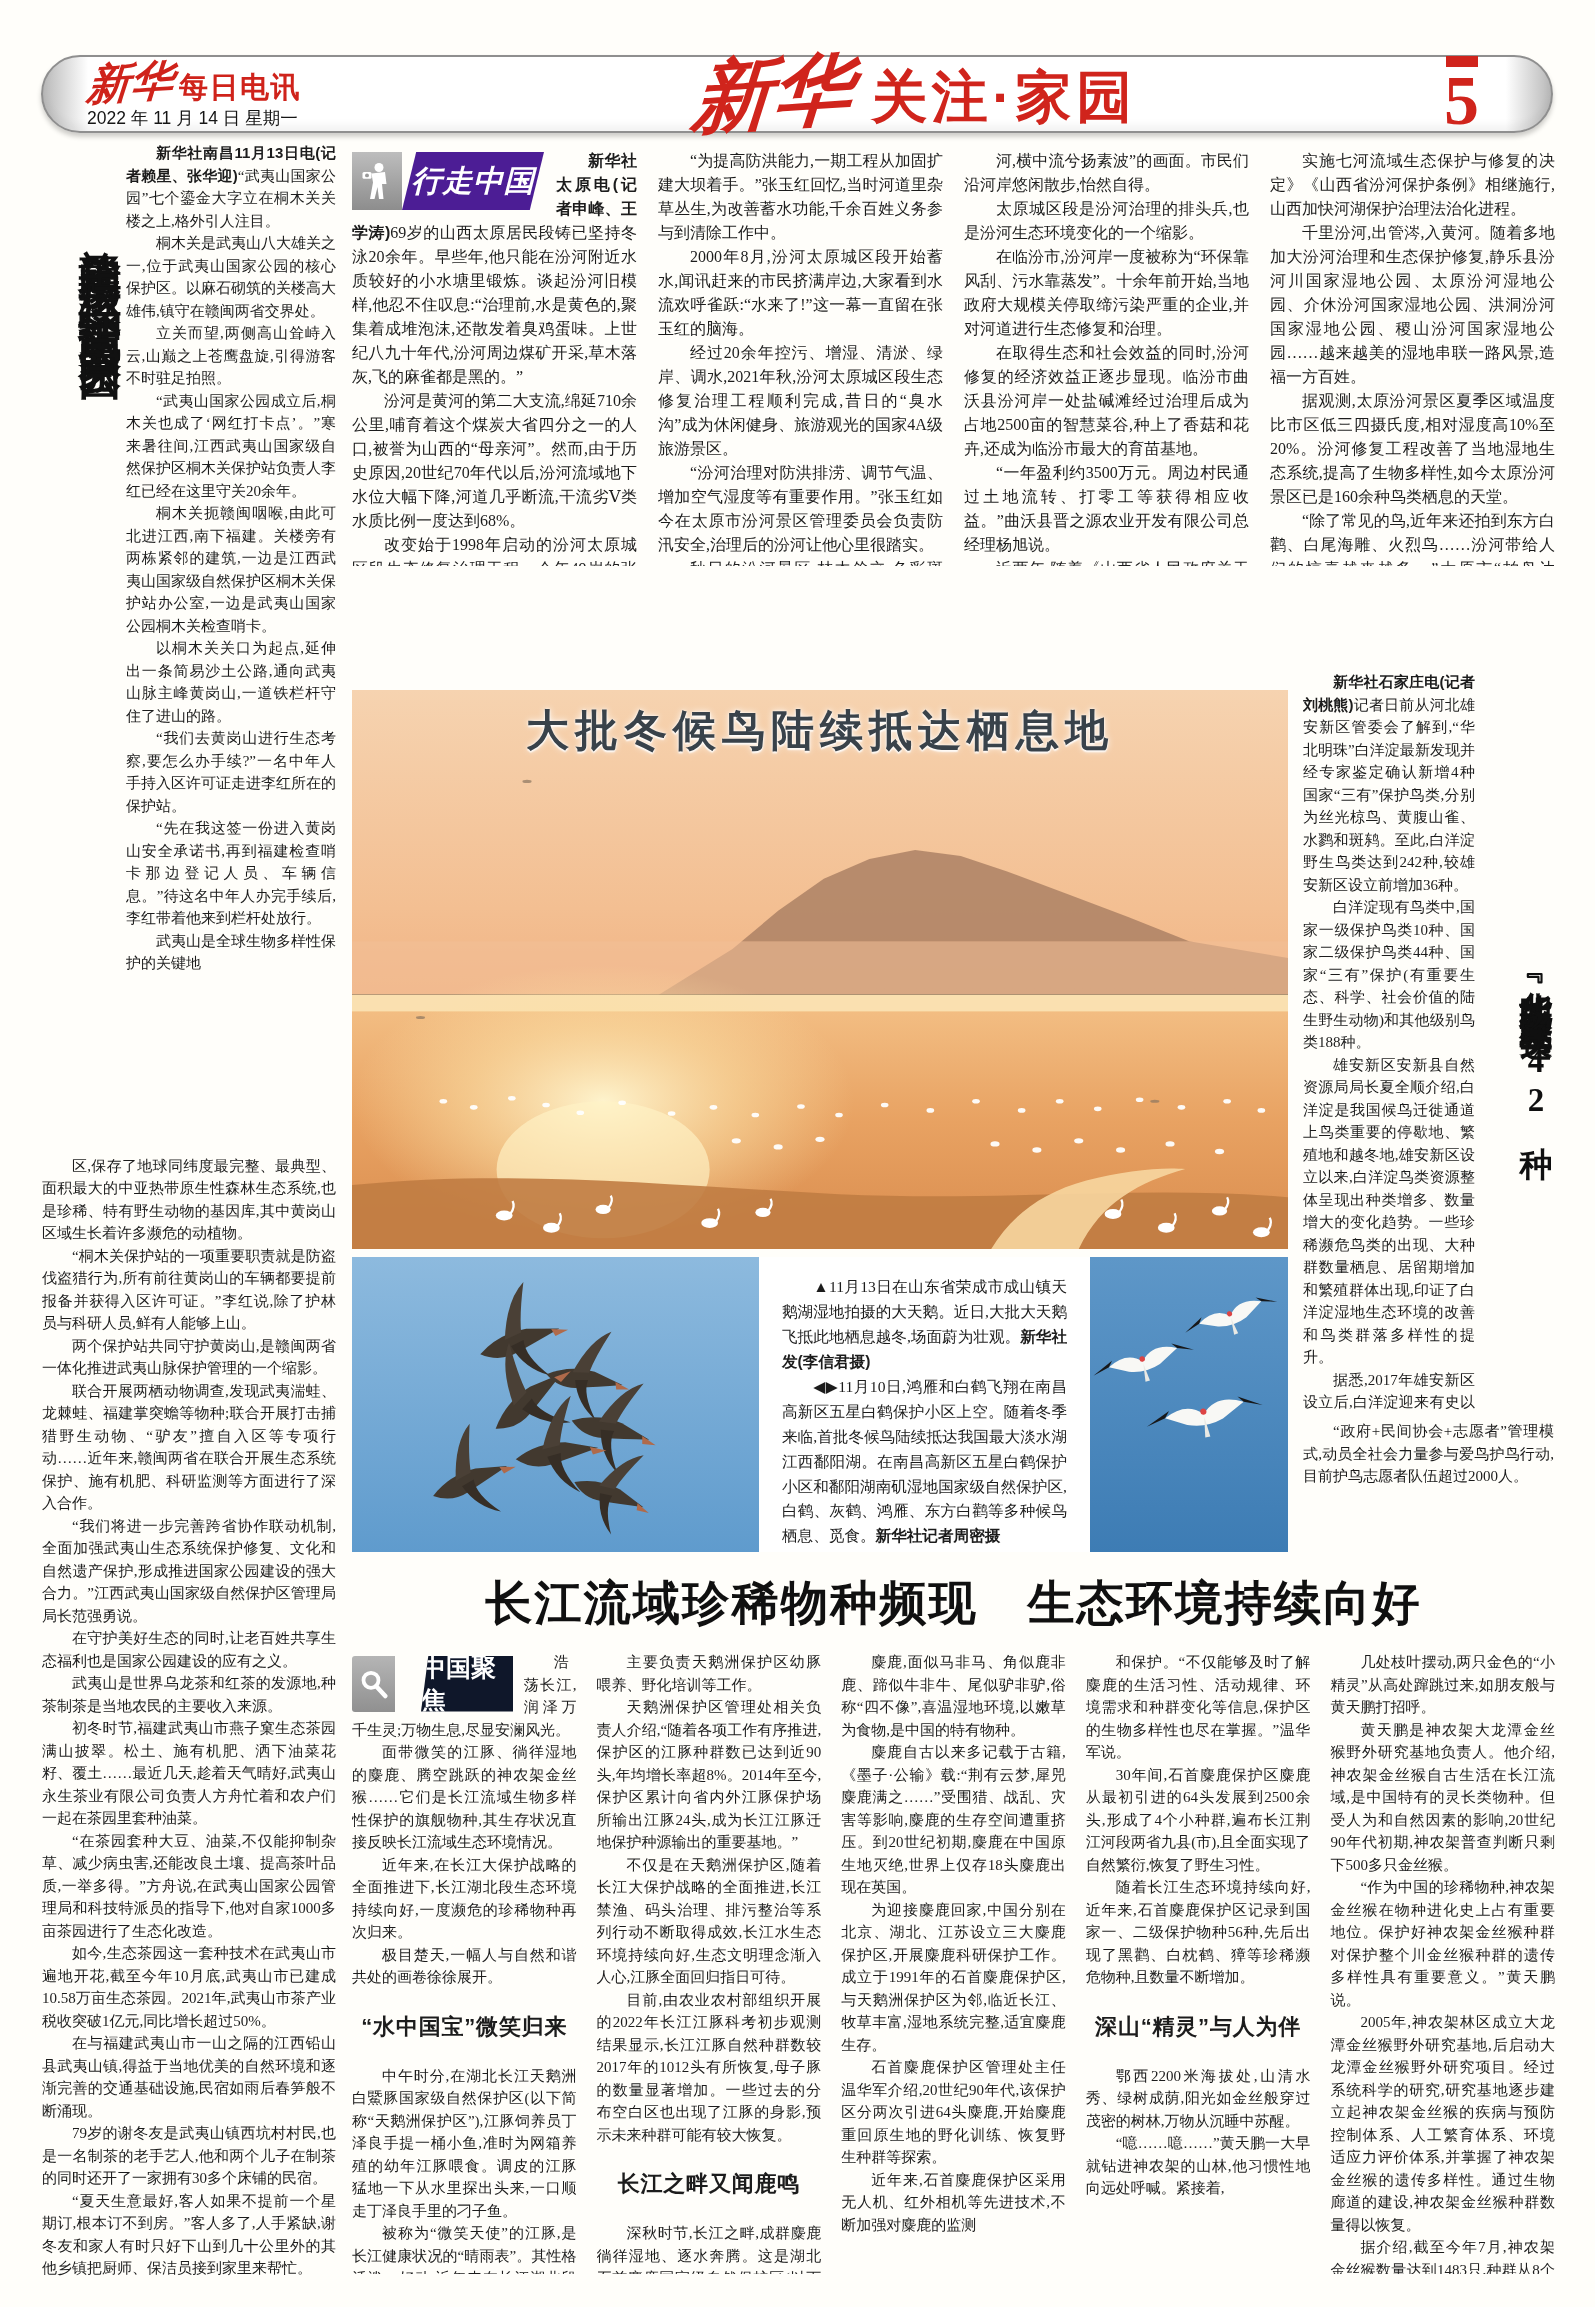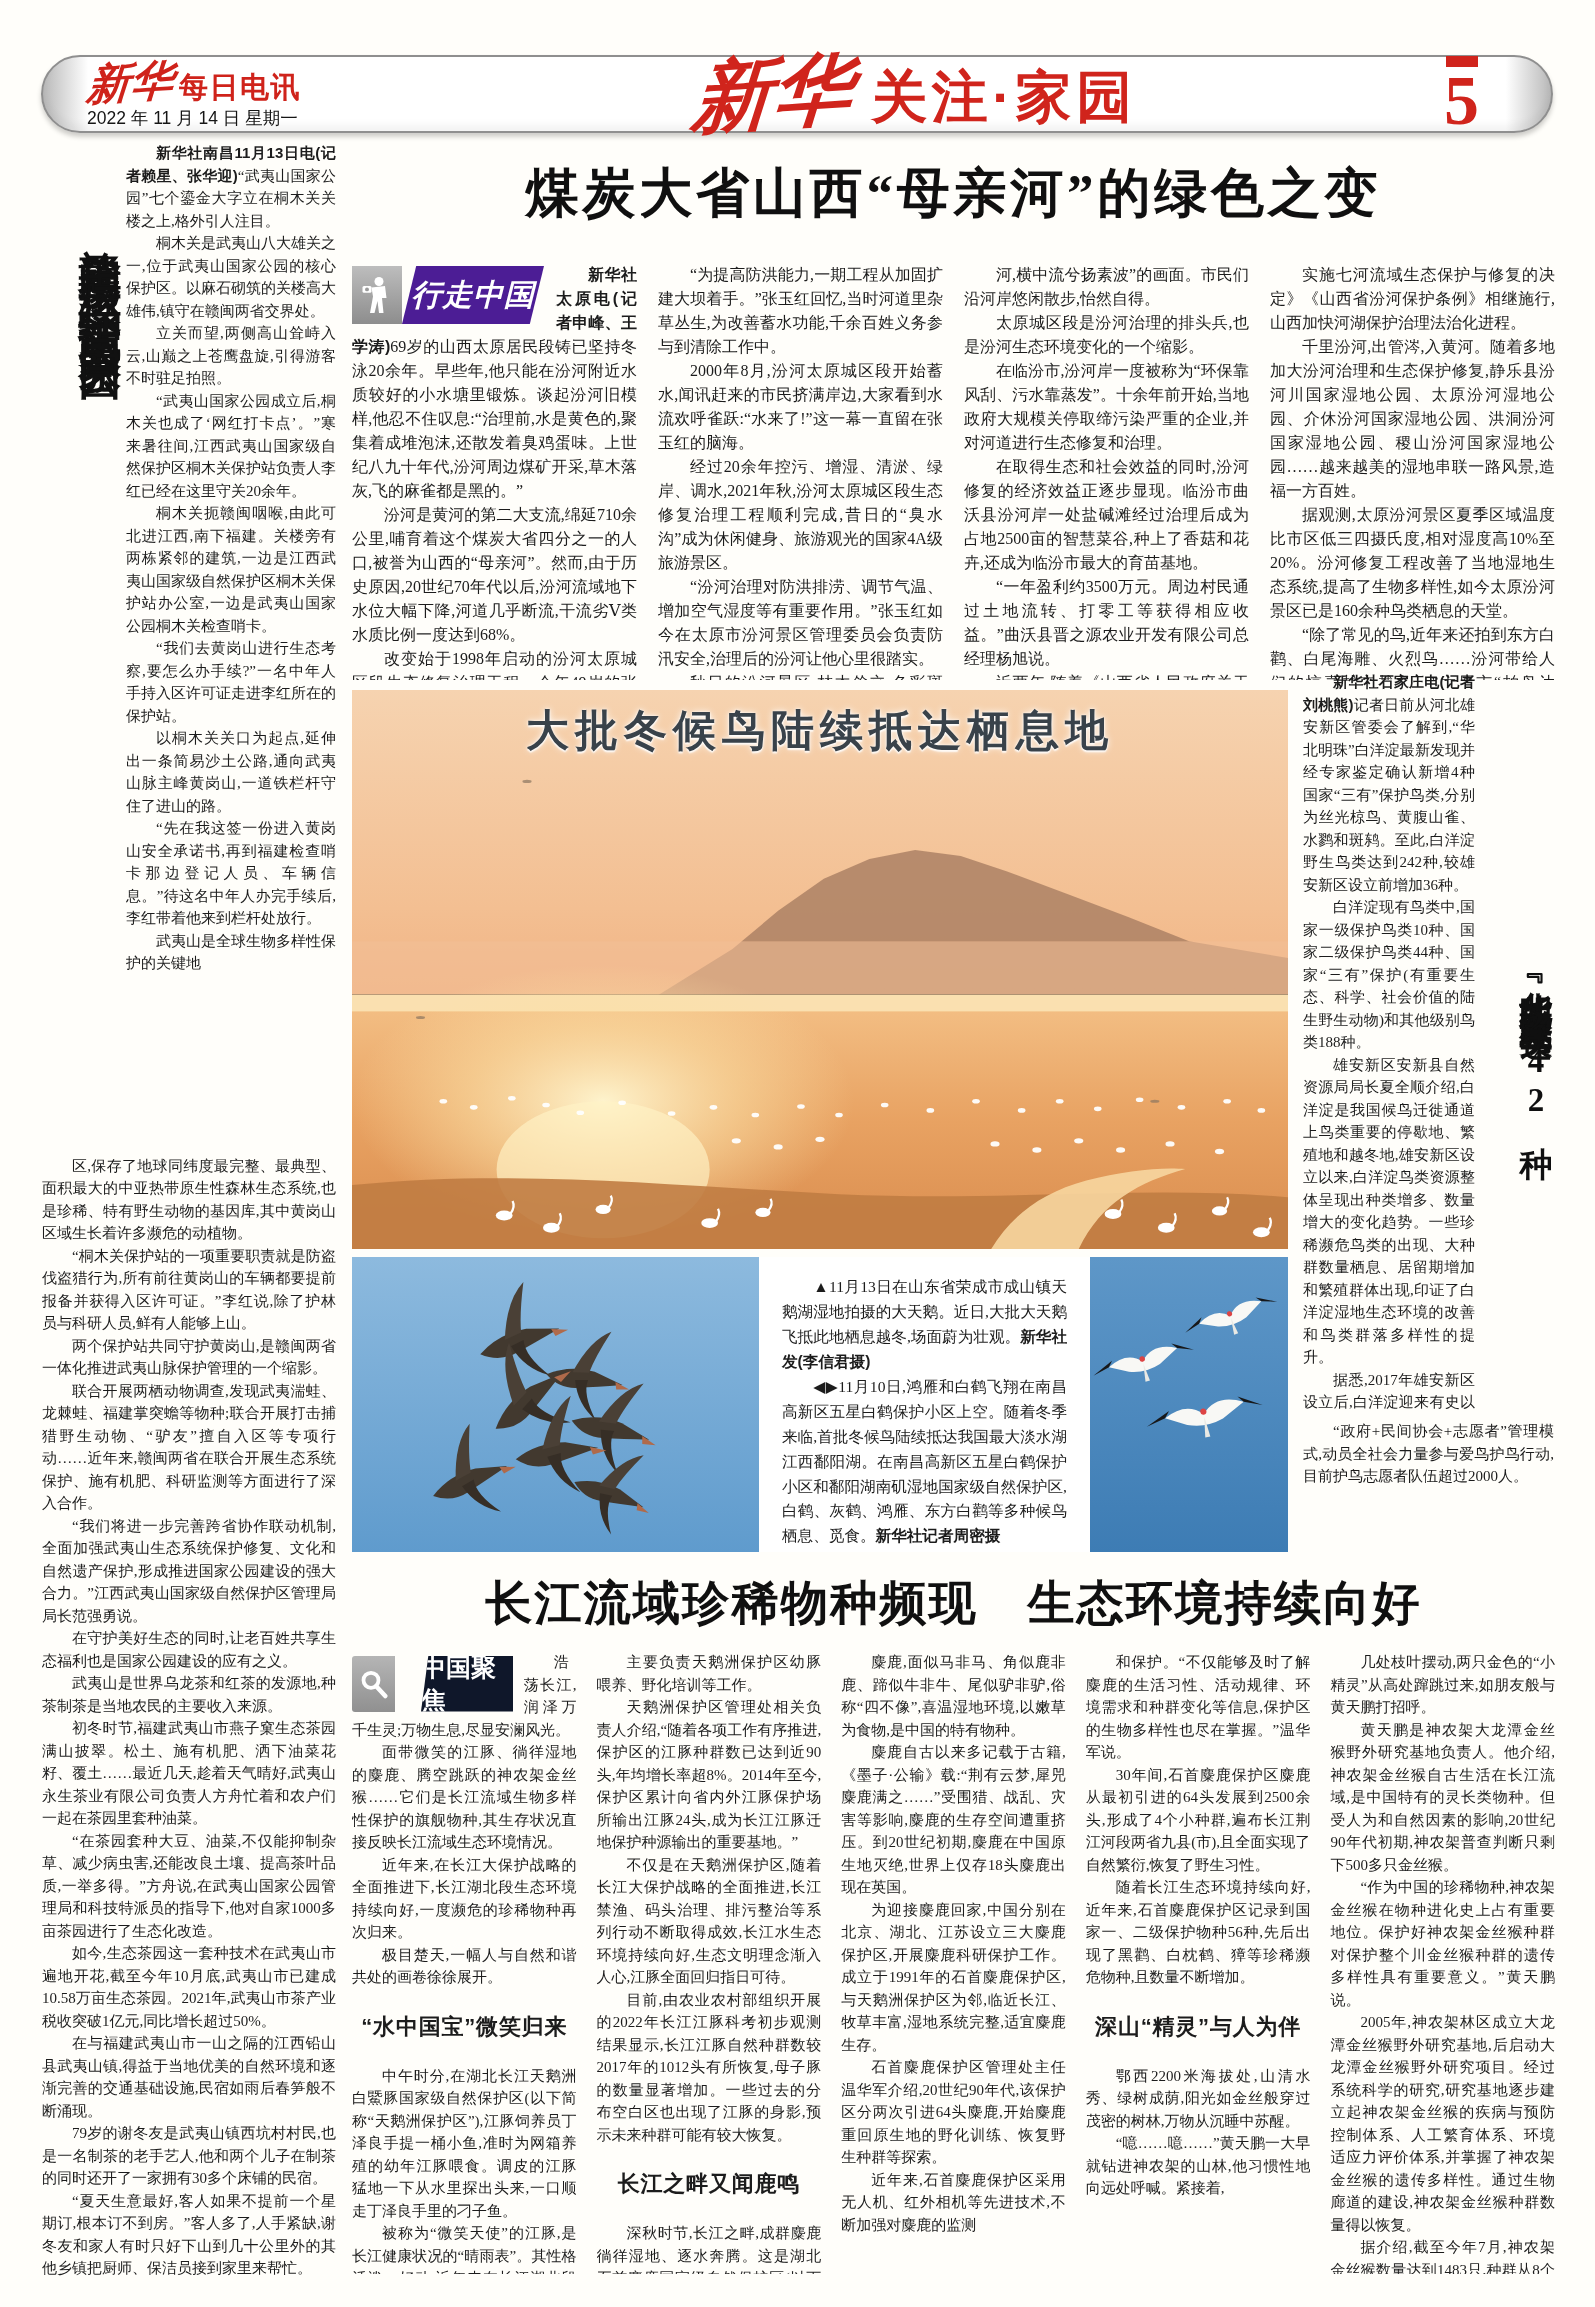--- a/index.html
+++ b/index.html
@@ -115,22 +115,22 @@
 
   <div id="left-rail">
     <div class="left-top">
       <div class="left-vhead">赣闽携手『逐』绿守护武夷山国家公园</div>
       <div class="left-narrow">
           <p class="para"><strong>新华社南昌11月13日电(记者赖星、张华迎)</strong>“武夷山国家公园”七个鎏金大字立在桐木关关楼之上,格外引人注目。</p>
           <p class="para">桐木关是武夷山八大雄关之一,位于武夷山国家公园的核心保护区。以麻石砌筑的关楼高大雄伟,镇守在赣闽两省交界处。</p>
           <p class="para">立关而望,两侧高山耸峙入云,山巅之上苍鹰盘旋,引得游客不时驻足拍照。</p>
           <p class="para">“武夷山国家公园成立后,桐木关也成了‘网红打卡点’。”寒来暑往间,江西武夷山国家级自然保护区桐木关保护站负责人李红已经在这里守关20余年。</p>
           <p class="para">桐木关扼赣闽咽喉,由此可北进江西,南下福建。关楼旁有两栋紧邻的建筑,一边是江西武夷山国家级自然保护区桐木关保护站办公室,一边是武夷山国家公园桐木关检查哨卡。</p>
+          <p class="para">以桐木关关口为起点,延伸出一条简易沙土公路,通向武夷山脉主峰黄岗山,一道铁栏杆守住了进山的路。</p>
           <p class="para">“我们去黄岗山进行生态考察,要怎么办手续?”一名中年人手持入区许可证走进李红所在的保护站。</p>
-          <p class="para">以桐木关关口为起点,延伸出一条简易沙土公路,通向武夷山脉主峰黄岗山,一道铁栏杆守住了进山的路。</p>
           <p class="para">“先在我这签一份进入黄岗山安全承诺书,再到福建检查哨卡那边登记人员、车辆信息。”待这名中年人办完手续后,李红带着他来到栏杆处放行。</p>
           <p class="para">武夷山是全球生物多样性保护的关键地</p>
         </div>
     </div>
     <div class="left-full">
         <p class="para">区,保存了地球同纬度最完整、最典型、面积最大的中亚热带原生性森林生态系统,也是珍稀、特有野生动物的基因库,其中黄岗山区域生长着许多濒危的动植物。</p>
         <p class="para">“桐木关保护站的一项重要职责就是防盗伐盗猎行为,所有前往黄岗山的车辆都要提前报备并获得入区许可证。”李红说,除了护林员与科研人员,鲜有人能够上山。</p>
         <p class="para">两个保护站共同守护黄岗山,是赣闽两省一体化推进武夷山脉保护管理的一个缩影。</p>
         <p class="para">联合开展两栖动物调查,发现武夷湍蛙、龙棘蛙、福建掌突蟾等物种;联合开展打击捕猎野生动物、“驴友”擅自入区等专项行动……近年来,赣闽两省在联合开展生态系统保护、施有机肥、科研监测等方面进行了深入合作。</p>
         <p class="para">“我们将进一步完善跨省协作联动机制,全面加强武夷山生态系统保护修复、文化和自然遗产保护,形成推进国家公园建设的强大合力。”江西武夷山国家级自然保护区管理局局长范强勇说。</p>
@@ -139,21 +139,20 @@
         <p class="para">初冬时节,福建武夷山市燕子窠生态茶园满山披翠。松土、施有机肥、洒下油菜花籽、覆土……最近几天,趁着天气晴好,武夷山永生茶业有限公司负责人方舟忙着和农户们一起在茶园里套种油菜。</p>
         <p class="para">“在茶园套种大豆、油菜,不仅能抑制杂草、减少病虫害,还能改良土壤、提高茶叶品质,一举多得。”方舟说,在武夷山国家公园管理局和科技特派员的指导下,他对自家1000多亩茶园进行了生态化改造。</p>
         <p class="para">如今,生态茶园这一套种技术在武夷山市遍地开花,截至今年10月底,武夷山市已建成10.58万亩生态茶园。2021年,武夷山市茶产业税收突破1亿元,同比增长超过50%。</p>
         <p class="para">在与福建武夷山市一山之隔的江西铅山县武夷山镇,得益于当地优美的自然环境和逐渐完善的交通基础设施,民宿如雨后春笋般不断涌现。</p>
         <p class="para">79岁的谢冬友是武夷山镇西坑村村民,也是一名制茶的老手艺人,他和两个儿子在制茶的同时还开了一家拥有30多个床铺的民宿。</p>
         <p class="para">“夏天生意最好,客人如果不提前一个星期订,根本订不到房。”客人多了,人手紧缺,谢冬友和家人有时只好下山到几十公里外的其他乡镇把厨师、保洁员接到家里来帮忙。</p>
       </div>
   </div>
 
   <div id="main-art">
-    <h1 class="main-headline">煤炭大省山西“母亲河”的绿色之变</h1>
     <div class="main-cols">
       <div class="mcol">
         <div class="badge-walk">
           <span class="cam-tile">
             <svg width="33" height="40" viewBox="0 0 44 52">
                 <g fill="#ffffff">
                   <circle cx="24" cy="8" r="6"></circle>
                   <path d="M14 16 L32 14 L34 30 L28 30 L30 50 L24 50 L22 34 L18 50 L12 50 L16 28 Z"></path>
                   <rect x="2" y="14" width="12" height="9" rx="2"></rect>
                   <circle cx="8" cy="18.5" r="2.6" fill="#9a9a9a"></circle>

